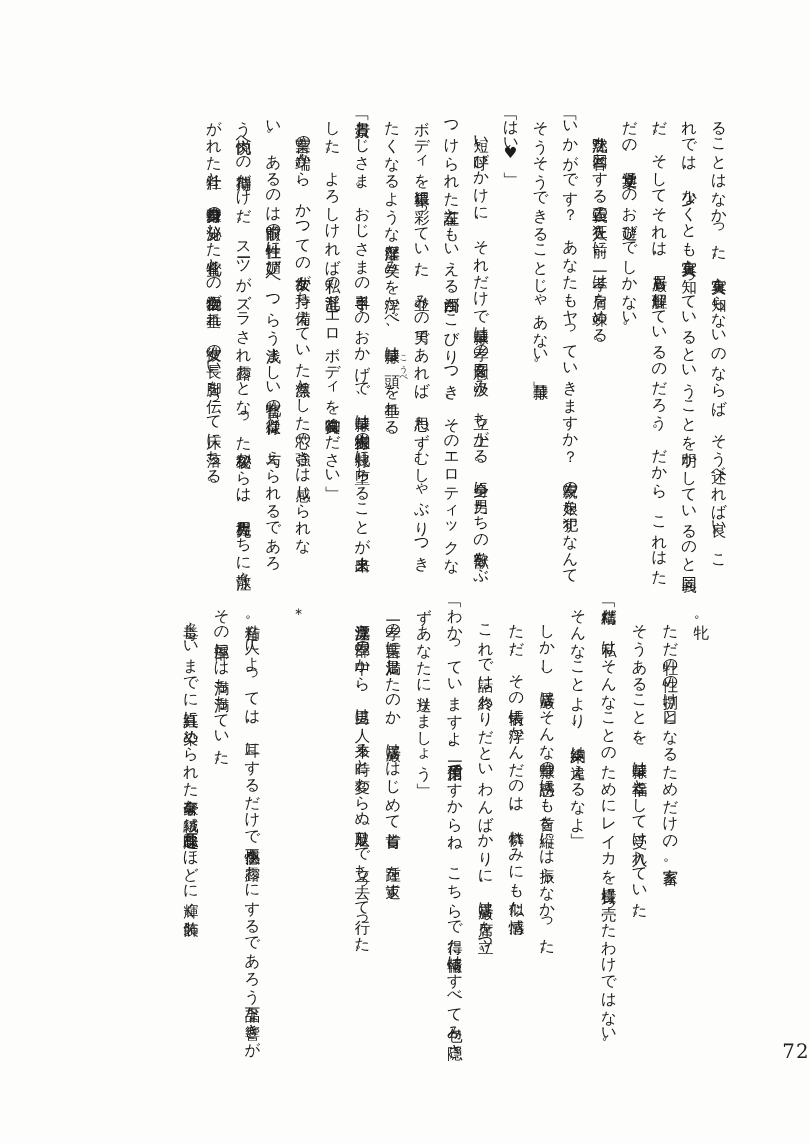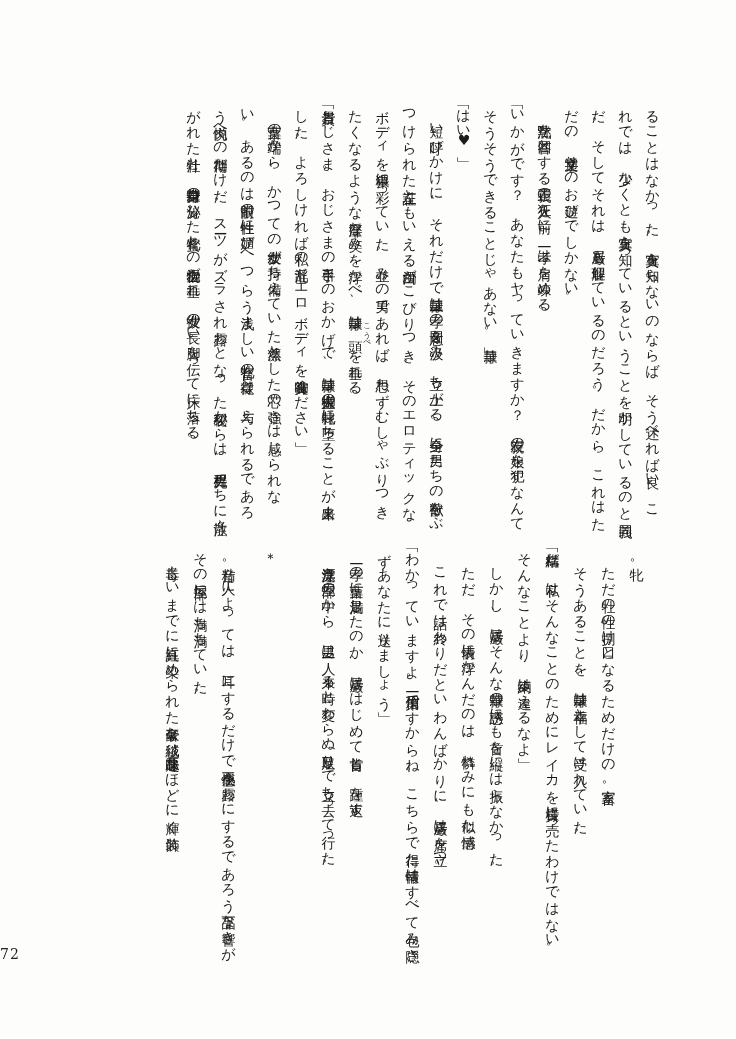--- a/index.html
+++ b/index.html
@@ -54,22 +54,22 @@
   }
   rt {
     font-size: 7.5px;
     letter-spacing: 0;
   }
   .page-number {
     position: absolute;
     left: 0;
     right: 0;
     top: 946px;
-    text-align: left;
-    font-size: 14px;
+    text-align: right;
+    font-size: 18px;
     letter-spacing: 1px;
     color: #222222;
   }
 </style>
 </head>
 <body>
 
 <div class="page">
 
   <div class="tier tier-top">

